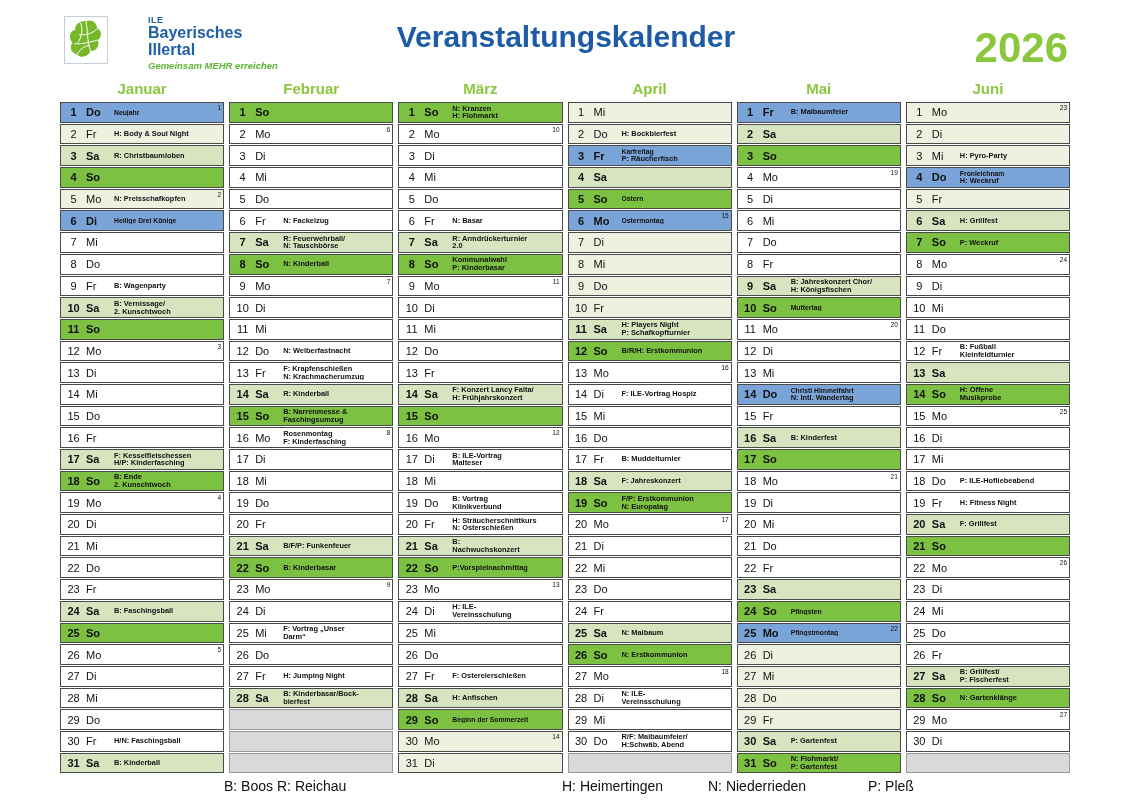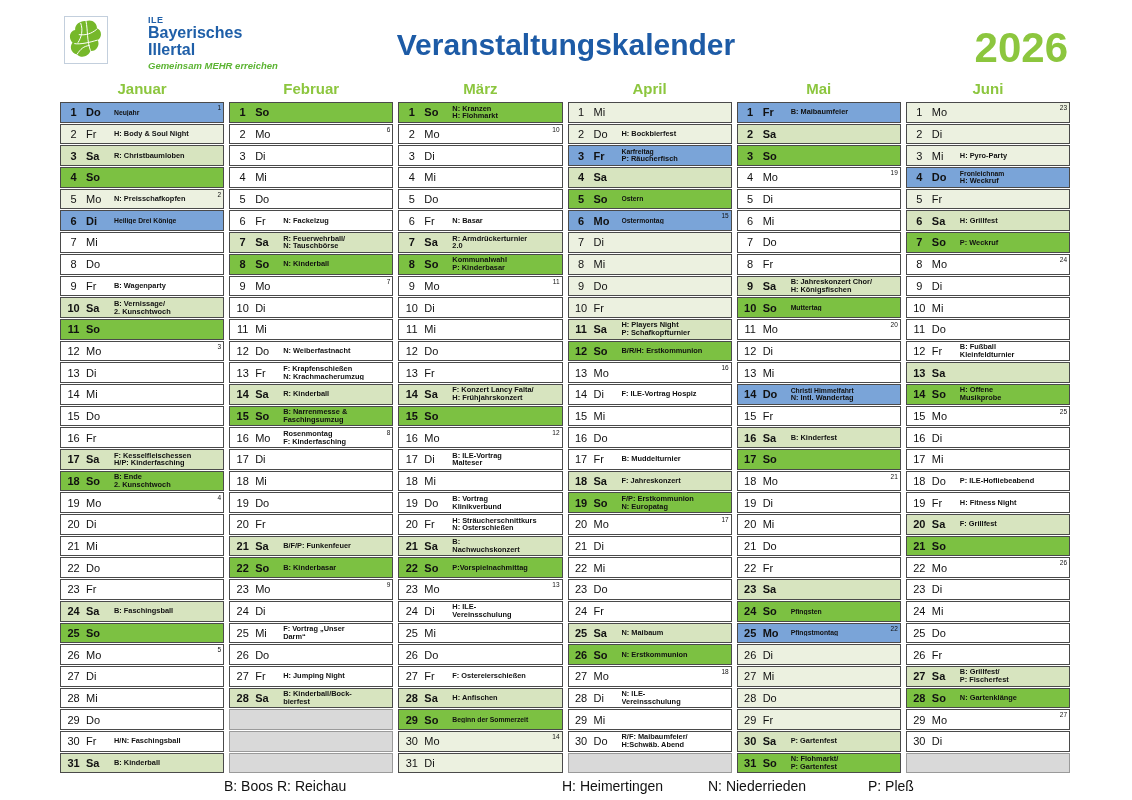--- a/index.html
+++ b/index.html
@@ -5,21 +5,21 @@
   html,body{margin:0;padding:0;background:#fff;}
   body{width:1132px;height:800px;position:relative;font-family:"Liberation Sans",sans-serif;color:#111;overflow:hidden;}
 
   
   .logo{position:absolute;left:64px;top:16px;display:flex;align-items:flex-start;gap:35px;}
   .logo-box{width:42px;height:46px;border:1px solid #c3cfdd;background:#fff;display:flex;align-items:center;justify-content:center;}
   .logo-txt{margin-left:5px;line-height:1;}
   .logo-ile{font-size:9px;font-weight:bold;color:#1f5fa8;letter-spacing:.5px;}
   .logo-l1,.logo-l2{font-size:16px;font-weight:bold;color:#1f5fa8;line-height:1.05;}
   .logo-tag{font-size:9.5px;font-style:italic;font-weight:bold;color:#5cb433;margin-top:2px;}
-  .page-title{position:absolute;left:0;right:0;top:28px;text-align:center;font-size:30px;font-weight:bold;color:#1d5ba6;}
+  .page-title{position:absolute;left:0;right:0;top:20px;text-align:center;font-size:30px;font-weight:bold;color:#1d5ba6;}
   .page-year{position:absolute;right:64px;top:24px;font-size:42px;font-weight:bold;color:#8cc63e;margin-left:28px;}
 
   
   .grid{position:absolute;left:60px;top:80px;width:1010px;display:grid;grid-template-columns:repeat(6,1fr);column-gap:5px;}
   .month-title{text-align:center;color:#8cc63e;font-weight:bold;font-size:15px;height:22px;}
   .day{position:relative;display:flex;align-items:center;height:20.7px;margin-bottom:1px;border:1px solid #4a4a4a;background:#fff;box-sizing:border-box;}
   .day.f{background:#ecf1e0;}
   .day.sa{background:#d7e4bf;}
   .day.su{background:#7cc142;}
   .day.hol{background:#7aa4d8;}
@@ -421,21 +421,21 @@
         <span class="num">27</span>
         <span class="wd">Fr</span>
         <span class="ev">
           <span class="ev-text">H: Jumping Night</span>
         </span>
       </div>
       <div class="day sa">
         <span class="num">28</span>
         <span class="wd">Sa</span>
         <span class="ev">
-          <span class="ev-text">B: Kinderball/Bock-
+          <span class="ev-text">B: Kinderbasar/Bock-
 bierfest</span>
         </span>
       </div>
       <div class="day empty"></div>
       <div class="day empty"></div>
       <div class="day empty"></div>
     </div>
     <div>
       <div class="month-title">März</div>
       <div class="day su">

